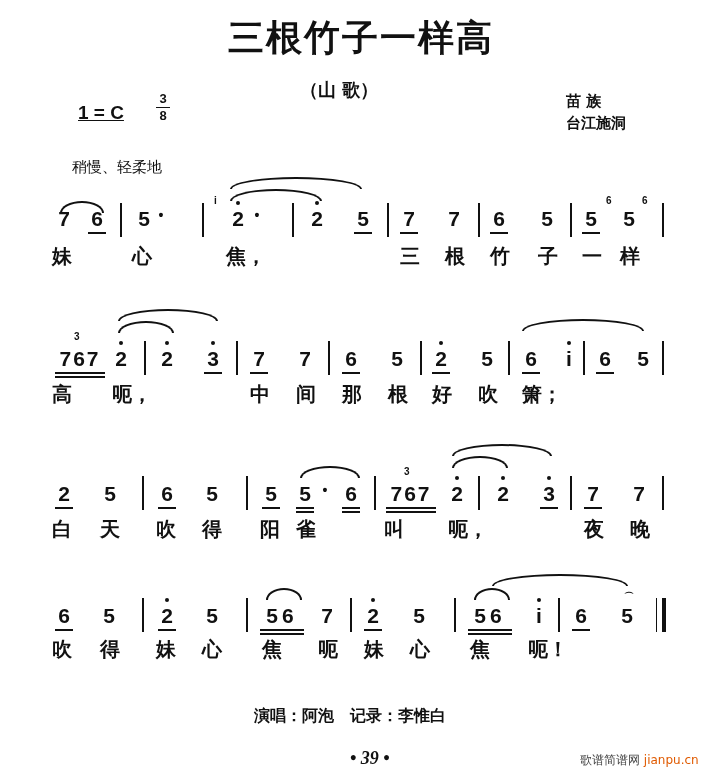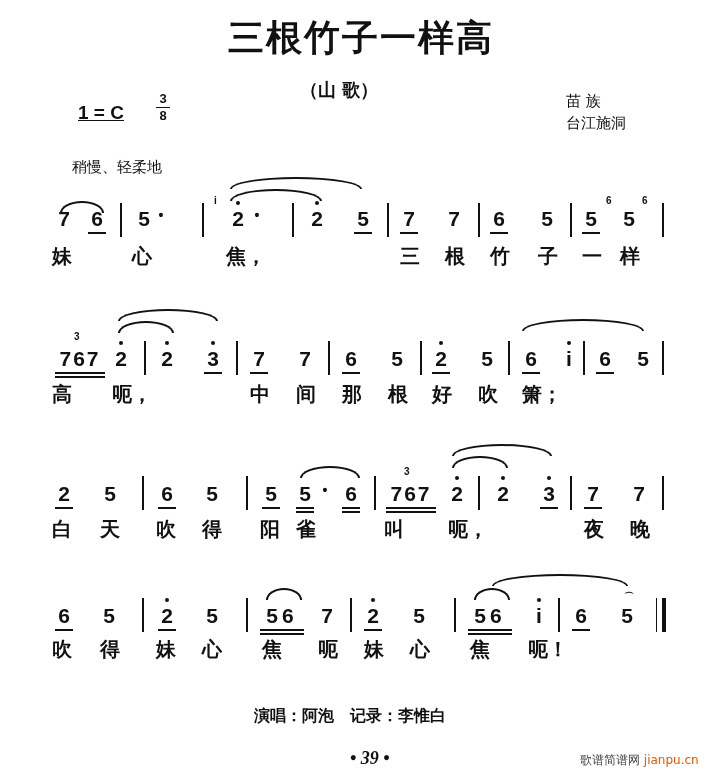--- a/index.html
+++ b/index.html
@@ -3,21 +3,21 @@
 <meta charset="utf-8">
 <style>
   html,body{margin:0;padding:0;background:#fff;}
   body{width:722px;height:779px;position:relative;overflow:hidden;font-family:"DejaVu Sans","Liberation Sans",sans-serif;color:#111;}
   .abs{position:absolute;}
   .title{left:0;width:722px;top:14px;text-align:center;font-size:36px;font-weight:bold;letter-spacing:2px;font-family:"DejaVu Sans",sans-serif;}
   .subtitle{left:300px;top:78px;font-size:18px;font-weight:bold;}
   .key{left:78px;top:102px;font-size:19px;font-weight:bold;font-family:"Liberation Sans",sans-serif;text-decoration:underline;}
   .timesig{left:156px;top:92px;width:14px;text-align:center;font-size:13px;font-weight:bold;line-height:14px;font-family:"Liberation Sans",sans-serif;}
   .timesig .bar{height:1px;background:#111;margin:1px 0;}
-  .origin{left:566px;top:90px;font-size:15px;font-weight:normal;line-height:22px;}
+  .origin{left:566px;top:90px;font-size:15px;font-weight:bold;line-height:22px;}
   .tempo{left:72px;top:158px;font-size:15px;}
   .row{position:absolute;left:0;width:722px;height:110px;}
   .note{position:absolute;font-family:"Liberation Sans",sans-serif;font-weight:bold;font-size:21px;text-align:center;width:18px;}
   .note.u1::after{content:"";position:absolute;left:0;right:0;bottom:-3px;height:2px;background:#111;}
   .note.u2::after{content:"";position:absolute;left:0;right:0;bottom:-3px;height:2px;background:#111;box-shadow:0 4px 0 #111;}
   .dot-up{position:absolute;left:7px;top:-6px;width:4px;height:4px;border-radius:50%;background:#111;}
   .barline{position:absolute;width:2px;background:#111;height:34px;}
   .lyric{position:absolute;font-size:20px;font-weight:bold;}
   .slur{position:absolute;border:2px solid #111;border-bottom:none;border-radius:50% 50% 0 0/100% 100% 0 0;height:10px;}
   .small{position:absolute;font-size:10px;font-weight:bold;font-family:"Liberation Sans",sans-serif;}

